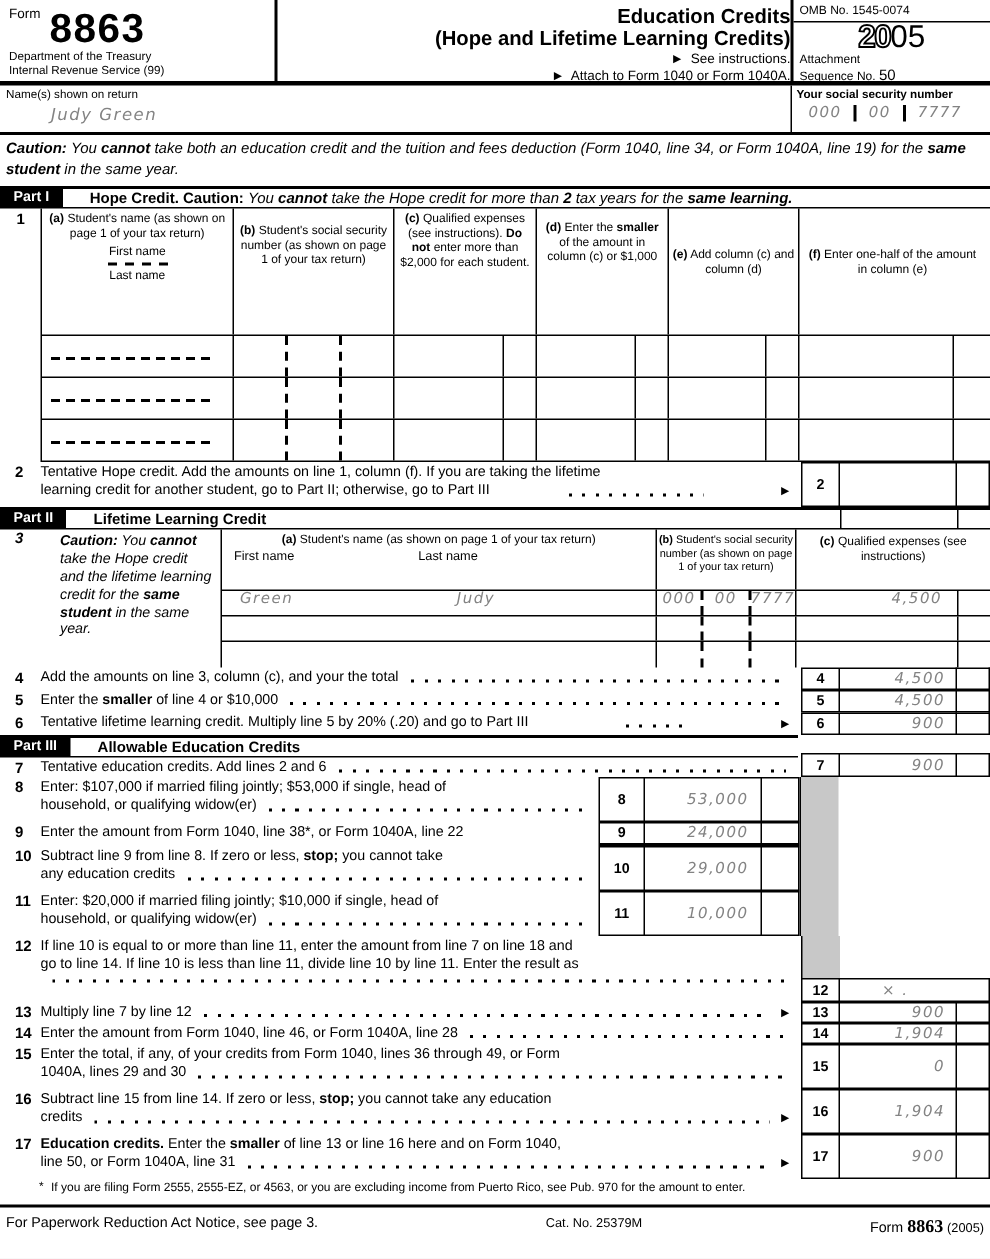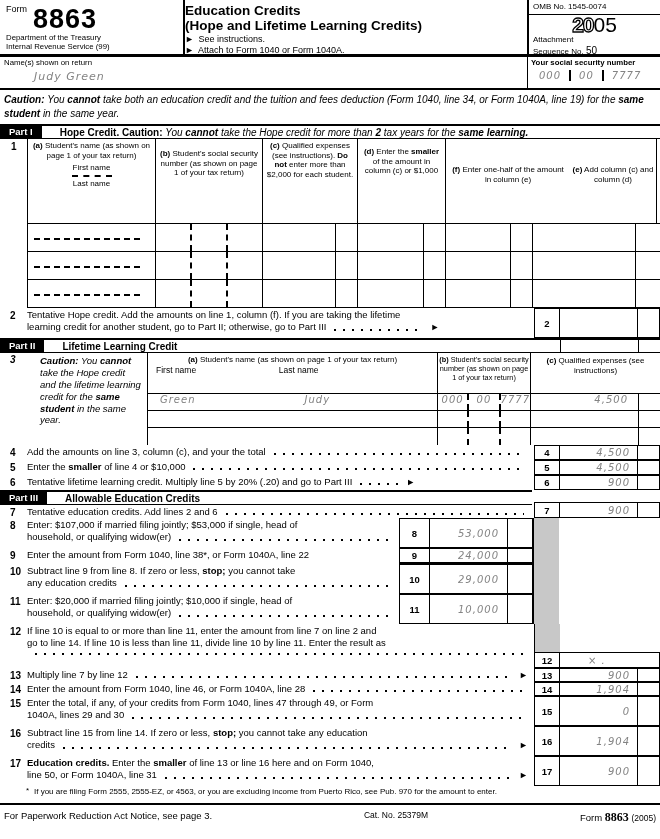--- a/index.html
+++ b/index.html
@@ -10,21 +10,21 @@
   .i { font-style:italic; }
   .bi { font-weight:bold; font-style:italic;margin-top:48px; }
   .hw { font-family:"DejaVu Sans", sans-serif; font-style:italic; color:#838383; letter-spacing:1px; }
 
   
   .hdr { display:flex; height:57px; border-bottom:3px solid #000; }
   .hdr-left { width:185px; border-right:2px solid #000; position:relative; padding:4px 4px 2px 6px; }
   .form-word { font-size:9px; vertical-align:top; }
   .form-num-big { font-size:27px; font-weight:bold; letter-spacing:1px; margin-left:6px; }
   .dept { position:absolute; left:6px; bottom:2px; font-size:7.8px; line-height:1.15; }
-  .hdr-center { flex:1; text-align:left; padding-top:3px;border-radius:10px; }
+  .hdr-center { flex:1; text-align:right; padding-top:3px;border-radius:10px; }
   .title1 { font-size:13.5px; font-weight:bold; }
   .title2 { font-size:13.5px; font-weight:bold; }
   .subline { font-size:9px; margin-top:1px; }
   .hdr-right { width:133px; border-left:2px solid #000; font-size:8px; }
   .omb { border-bottom:1px solid #000; padding:2px 4px; height:15px; }
   .yr { text-align:center; font-size:21px; line-height:20px; }
   .yr20 { color:#fff; -webkit-text-stroke:1.3px #000; font-weight:bold; letter-spacing:-1px;}
   .yr05 { font-weight:normal; }
   .attach-seq { padding:0 4px; font-size:8px; line-height:1.2; }
   .seq-no { font-size:10px; font-weight:normal; }
@@ -47,21 +47,21 @@
   .partbar-row { display:flex; border-top:2px solid #000; border-bottom:1px solid #000; height:15px; }
   .partbar { flex:1; display:flex; align-items:center; }
   .partlabel { background:#000; color:#fff; font-weight:bold; font-size:9.5px; padding:1px 9px 2px 9px; height:100%; display:flex; align-items:center; }
   .parttitle { font-size:10px; margin-left:18px; }
   .bar-cell { border-left:1px solid #000; }
 
   
   .row { display:flex; align-items:stretch; }
   .lt { flex:1; position:relative; padding:1px 4px 0 27px; line-height:1.3; }
   .lno { position:absolute; left:10px; top:1px; font-weight:bold; font-size:10px; }
-  .tl { display:flex; align-items:flex-end; }
+  .tl { display:flex; align-items:flex-end;justify-content:space-between; }
   .dots { flex:1; height:2px; margin:0 6px 3px 8px;
           background-image:repeating-linear-gradient(to right,#000 0 2px,transparent 2px 9px); }
   .arrow { font-size:9px; margin-right:2px; }
   .nb { width:26px; border:1px solid #000; display:flex; align-items:center; justify-content:center; font-weight:bold; font-size:9.5px; }
   .ab { width:78px; border:1px solid #000; border-left:none; display:flex; align-items:center; justify-content:flex-end; padding-right:7px; font-size:10px; }
   .cb { width:22px; border:1px solid #000; border-left:none; }
   .shade { width:26px; background:#c8c8c8; border-left:1px solid #000; }
   .whitefill { width:100px; }
 
   
@@ -189,25 +189,25 @@
       </div>
       <div class="th thb">
         <div style="margin-top:8px;"><span class="b">(b)</span> <span>Student's social security number (as shown on page 1 of your tax return)</span></div>
       </div>
       <div class="th thc">
         <div><span class="b">(c)</span> <span>Qualified expenses (see instructions).</span> <span class="b">Do not</span> <span>enter more than $2,000 for each student.</span></div>
       </div>
       <div class="th thd">
         <div style="margin-top:6px;"><span class="b">(d)</span> <span>Enter the</span> <span class="b">smaller</span> <span>of the amount in column (c) or $1,000</span></div>
       </div>
+      <div class="th the">
+        <div style="margin-top:24px;"><span class="b">(e)</span> <span>Add column (c) and column (d)</span></div>
+      </div>
       <div class="th thf">
         <div style="margin-top:24px;"><span class="b">(f)</span> <span>Enter one-half of the amount in column (e)</span></div>
-      </div>
-      <div class="th the">
-        <div style="margin-top:24px;"><span class="b">(e)</span> <span>Add column (c) and column (d)</span></div>
       </div>
     </div>
 
     <div class="t1row">
       <div class="td tha">
           <div class="name-dash"></div>
         </div>
       <div class="td thb">
           <div class="ssn3">
             <div></div>
@@ -492,21 +492,21 @@
     <div class="inb">11</div>
     <div class="iab hw">10,000</div>
     <div class="icb"></div>
     <div class="shade"></div>
     <div class="whitefill"></div>
   </div>
 
   <div class="row" style="height:28px;">
     <div class="lt">
       <span class="lno">12</span>
-      <div>If line 10 is equal to or more than line 11, enter the amount from line 7 on line 2 and</div>
+      <div>If line 10 is equal to or more than line 11, enter the amount from line 7 on line 18 and</div>
       <div>go to line 14. If line 10 is less than line 11, divide line 10 by line 11. Enter the result as</div>
     </div>
     <div class="shade"></div>
     <div class="whitefill"></div>
   </div>
   <div class="row" style="height:16px;">
     <div class="lt">
       <div class="tl">
           <span class="dots"></span>
         </div>
@@ -536,21 +536,21 @@
           <span class="dots"></span>
         </div>
     </div>
     <div class="nb">14</div>
     <div class="ab hw">1,904</div>
     <div class="cb"></div>
   </div>
   <div class="row" style="height:30px;">
     <div class="lt">
       <span class="lno">15</span>
-      <div>Enter the total, if any, of your credits from Form 1040, lines 47 through 49, or Form</div>
+      <div>Enter the total, if any, of your credits from Form 1040, lines 36 through 49, or Form</div>
       <div class="tl">
           <span>1040A, lines 29 and 30</span>
           <span class="dots"></span>
         </div>
     </div>
     <div class="nb">15</div>
     <div class="ab hw">0</div>
     <div class="cb"></div>
   </div>
   <div class="row" style="height:30px;">

